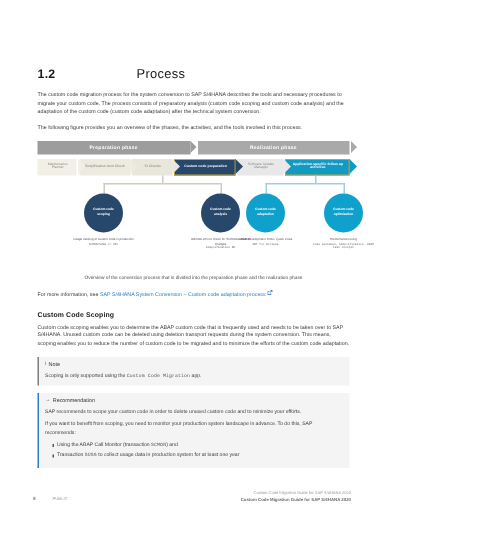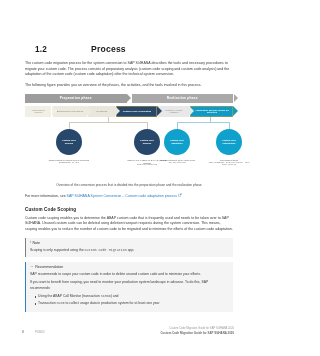--- a/index.html
+++ b/index.html
@@ -32,25 +32,24 @@
     display: flex;
     align-items: baseline;
     margin: 0 0 7px 0;
   }
   .h-num {
     font-size: 8.2px;
     font-weight: bold;
     color: #1a1a1a;
     width: 22px;
     letter-spacing: .2px;
-    text-align: right;
   }
   .h-title {
     font-size: 8.6px;
-    font-weight: bold;
+    font-weight: normal;
     color: #1a1a1a;
     letter-spacing: .2px;
     padding-left: 44px;
   }
 
   
   p.body {
     font-size: 3.55px;
     line-height: 1.62;
     margin: 0 0 5px 0;

